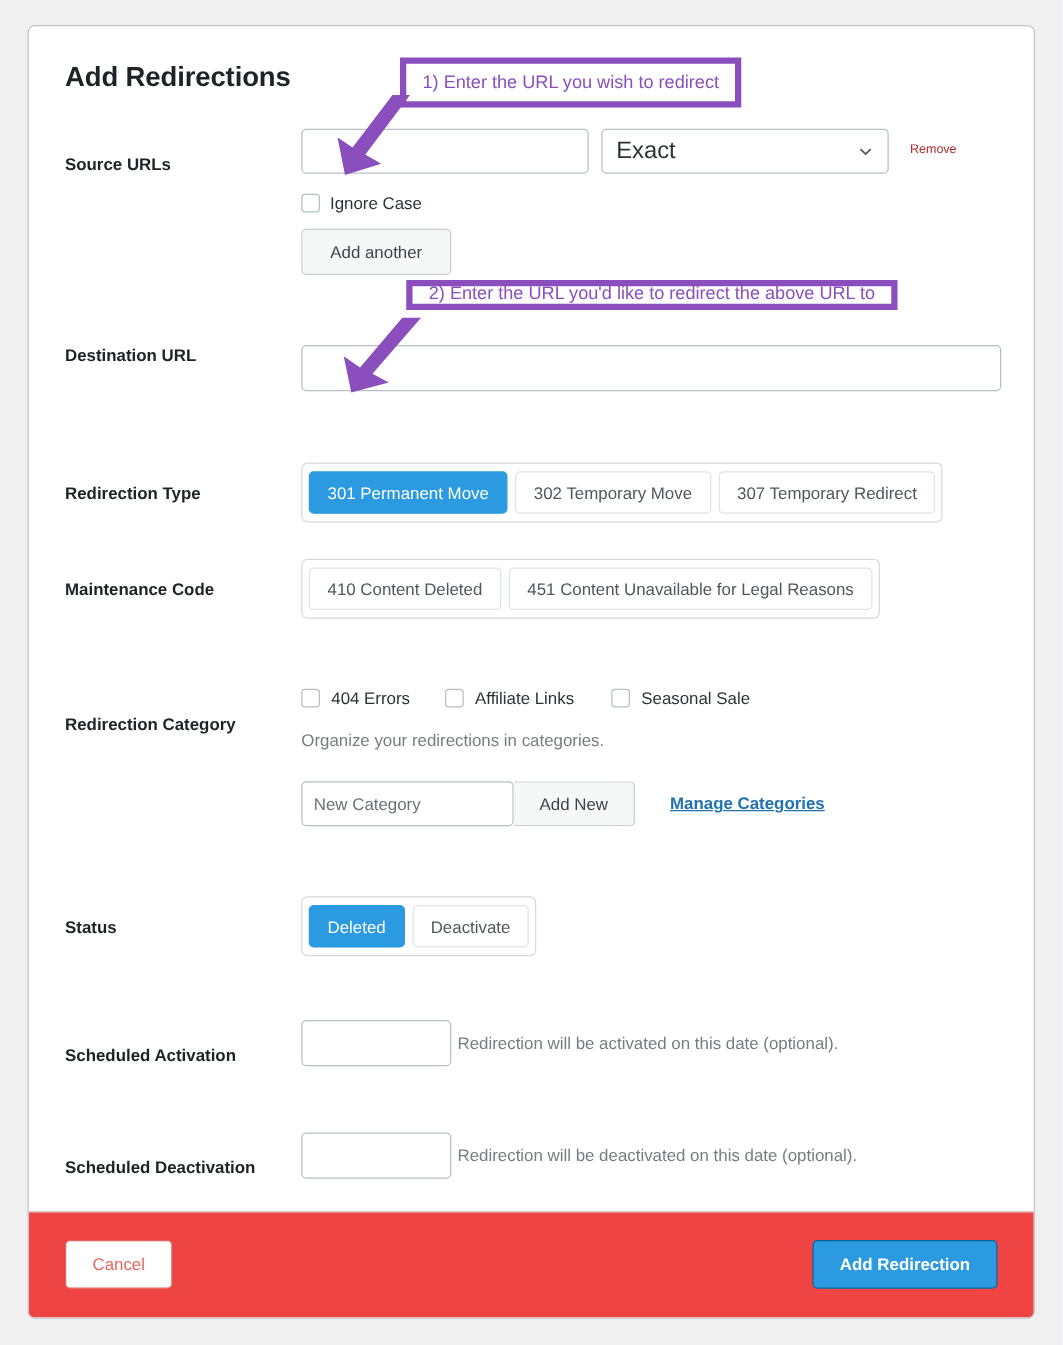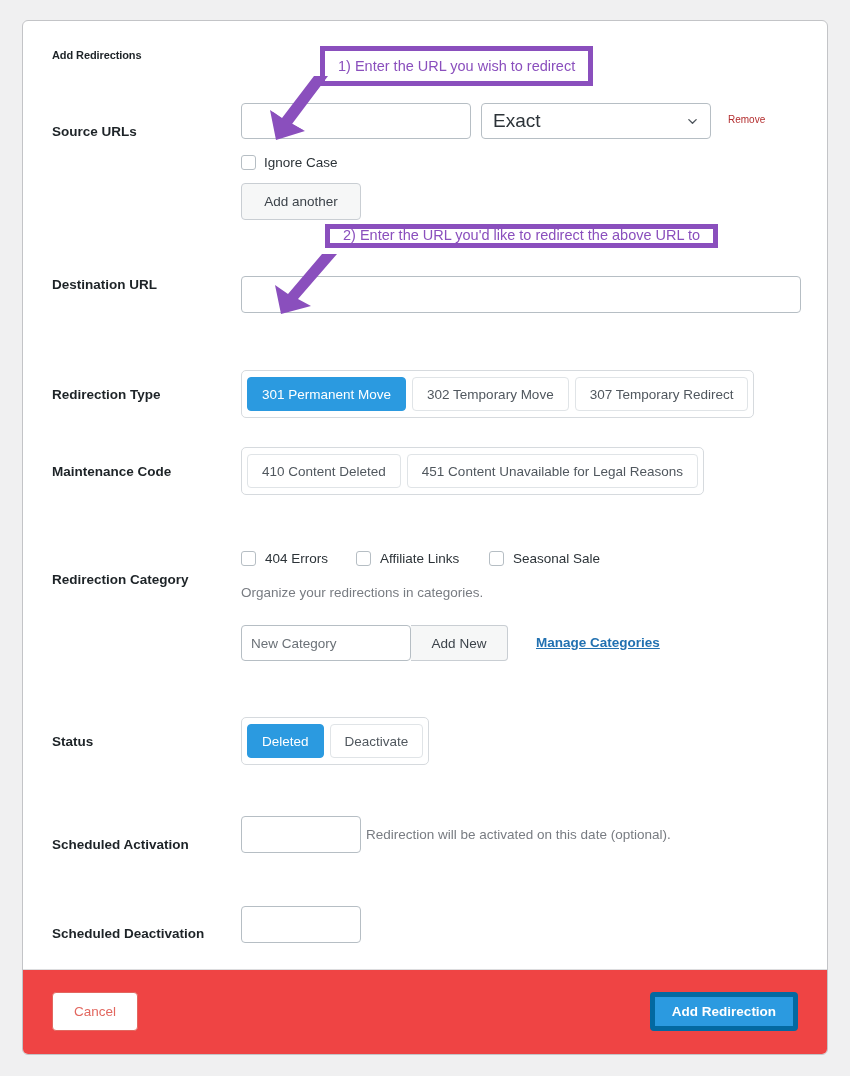--- a/index.html
+++ b/index.html
@@ -35,21 +35,21 @@
   .card-body {
     position: relative;
     padding: 0;
     height: 930px;
   }
 
   .card-title {
     position: absolute;
     left: 29px;
     top: 28px;
-    font-size: 11px;
+    font-size: 22px;
     font-weight: bold;
     color: #1d2327;
     letter-spacing: -0.1px;
   }
 
   
   .row-label {
     position: absolute;
     font-size: 13.5px;
     font-weight: bold;
@@ -207,21 +207,21 @@
     cursor: pointer;
     font-family: "Liberation Sans", sans-serif;
   }
   .btn-primary {
     position: absolute;
     right: 29px;
     top: 22px;
     width: 148px;
     height: 39px;
     background: #2b9ae0;
-    border: 5px solid #0369a1;
+    border: 1px solid #0369a1;
     border-radius: 4px;
     color: #fff;
     font-size: 13.5px;
     font-weight: bold;
     display: flex;
     align-items: center;
     justify-content: center;
     cursor: pointer;
     font-family: "Liberation Sans", sans-serif;
   }
@@ -323,20 +323,21 @@
       <div class="row-label" style="top:816px;">Scheduled Activation</div>
 
       <input class="tinput" style="left: 218px; top: 795px; width: 120px; height: 37px;" placeholder="">
 
       <div class="helper" style="left:343px; top:806px;">Redirection will be activated on this date (optional).</div>
 
       <div class="row-label" style="top:905px;">Scheduled Deactivation</div>
 
       <input class="tinput" style="left: 218px; top: 885px; width: 120px; height: 37px;" placeholder="">
 
+      <div class="helper" style="left:343px; top:896px;">Redirection will be deactivated on this date (optional).</div>
 
     </div>
 
     <div class="card-footer">
       <div class="btn-cancel">Cancel</div>
       <div class="btn-primary">Add Redirection</div>
     </div>
 
   </div>
 

